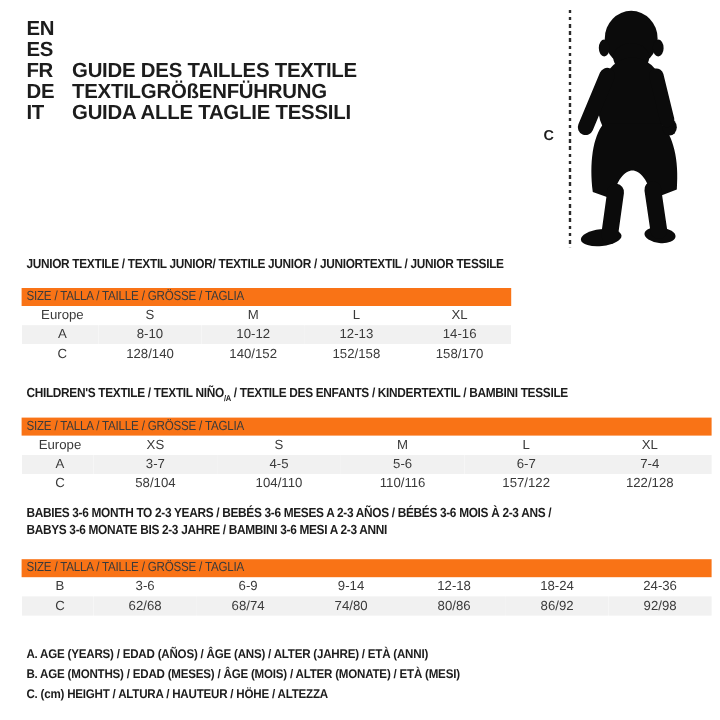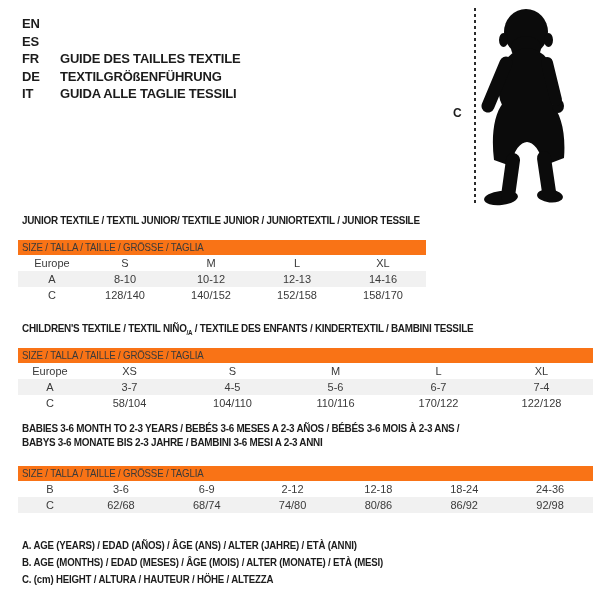--- a/index.html
+++ b/index.html
@@ -5,21 +5,21 @@
   html,body { margin:0; padding:0; }
   body {
     width:600px; height:600px; position:relative; overflow:hidden;
     background:#ffffff; color:#1c1c1c;
     font-family:"Liberation Sans", sans-serif;
   }
   .abs { position:absolute; }
 
   
   .lang-block { left:22px; top:15px; }
-  .lang-row { display:flex; line-height:17.5px; font-weight:bold; font-size:13px; letter-spacing:-0.2px; }
+  .lang-row { display:flex; line-height:17.5px; font-weight:bold; font-size:17px; letter-spacing:-0.2px; }
   .lang-code { width:38px; flex:0 0 38px; }
 
   
   .dash-line {
     left:474px; top:8px; width:2px; height:198px;
     background:repeating-linear-gradient(to bottom,#2b2b2b 0 3px,transparent 3px 6px);
   }
   .measure-c { left:453px; top:106px; font-weight:bold; font-size:12px; }
   .baby-svg { left:479px; top:8px; }
 
@@ -170,21 +170,21 @@
         <td>4-5</td>
         <td>5-6</td>
         <td>6-7</td>
         <td>7-4</td>
       </tr>
       <tr>
         <td class="lbl">C</td>
         <td>58/104</td>
         <td>104/110</td>
         <td>110/116</td>
-        <td>170/122</td>
+        <td>157/122</td>
         <td>122/128</td>
       </tr>
     </tbody>
   </table>
 </div>
 
 <div class="abs sec-title" style="left:22px; top:421px;">
   <div>BABIES 3-6 MONTH TO 2-3 YEARS / BEBÉS 3-6 MESES A 2-3 AÑOS / BÉBÉS 3-6 MOIS À 2-3 ANS /</div>
   <div>BABYS 3-6 MONATE BIS 2-3 JAHRE / BAMBINI 3-6 MESI A 2-3 ANNI</div>
 </div>
@@ -200,21 +200,21 @@
         <col>
         <col>
         <col>
         <col>
       </colgroup>
     <tbody>
       <tr>
         <td class="lbl">B</td>
         <td>3-6</td>
         <td>6-9</td>
-        <td>2-12</td>
+        <td>9-14</td>
         <td>12-18</td>
         <td>18-24</td>
         <td>24-36</td>
       </tr>
       <tr class="alt">
         <td class="lbl">C</td>
         <td>62/68</td>
         <td>68/74</td>
         <td>74/80</td>
         <td>80/86</td>

